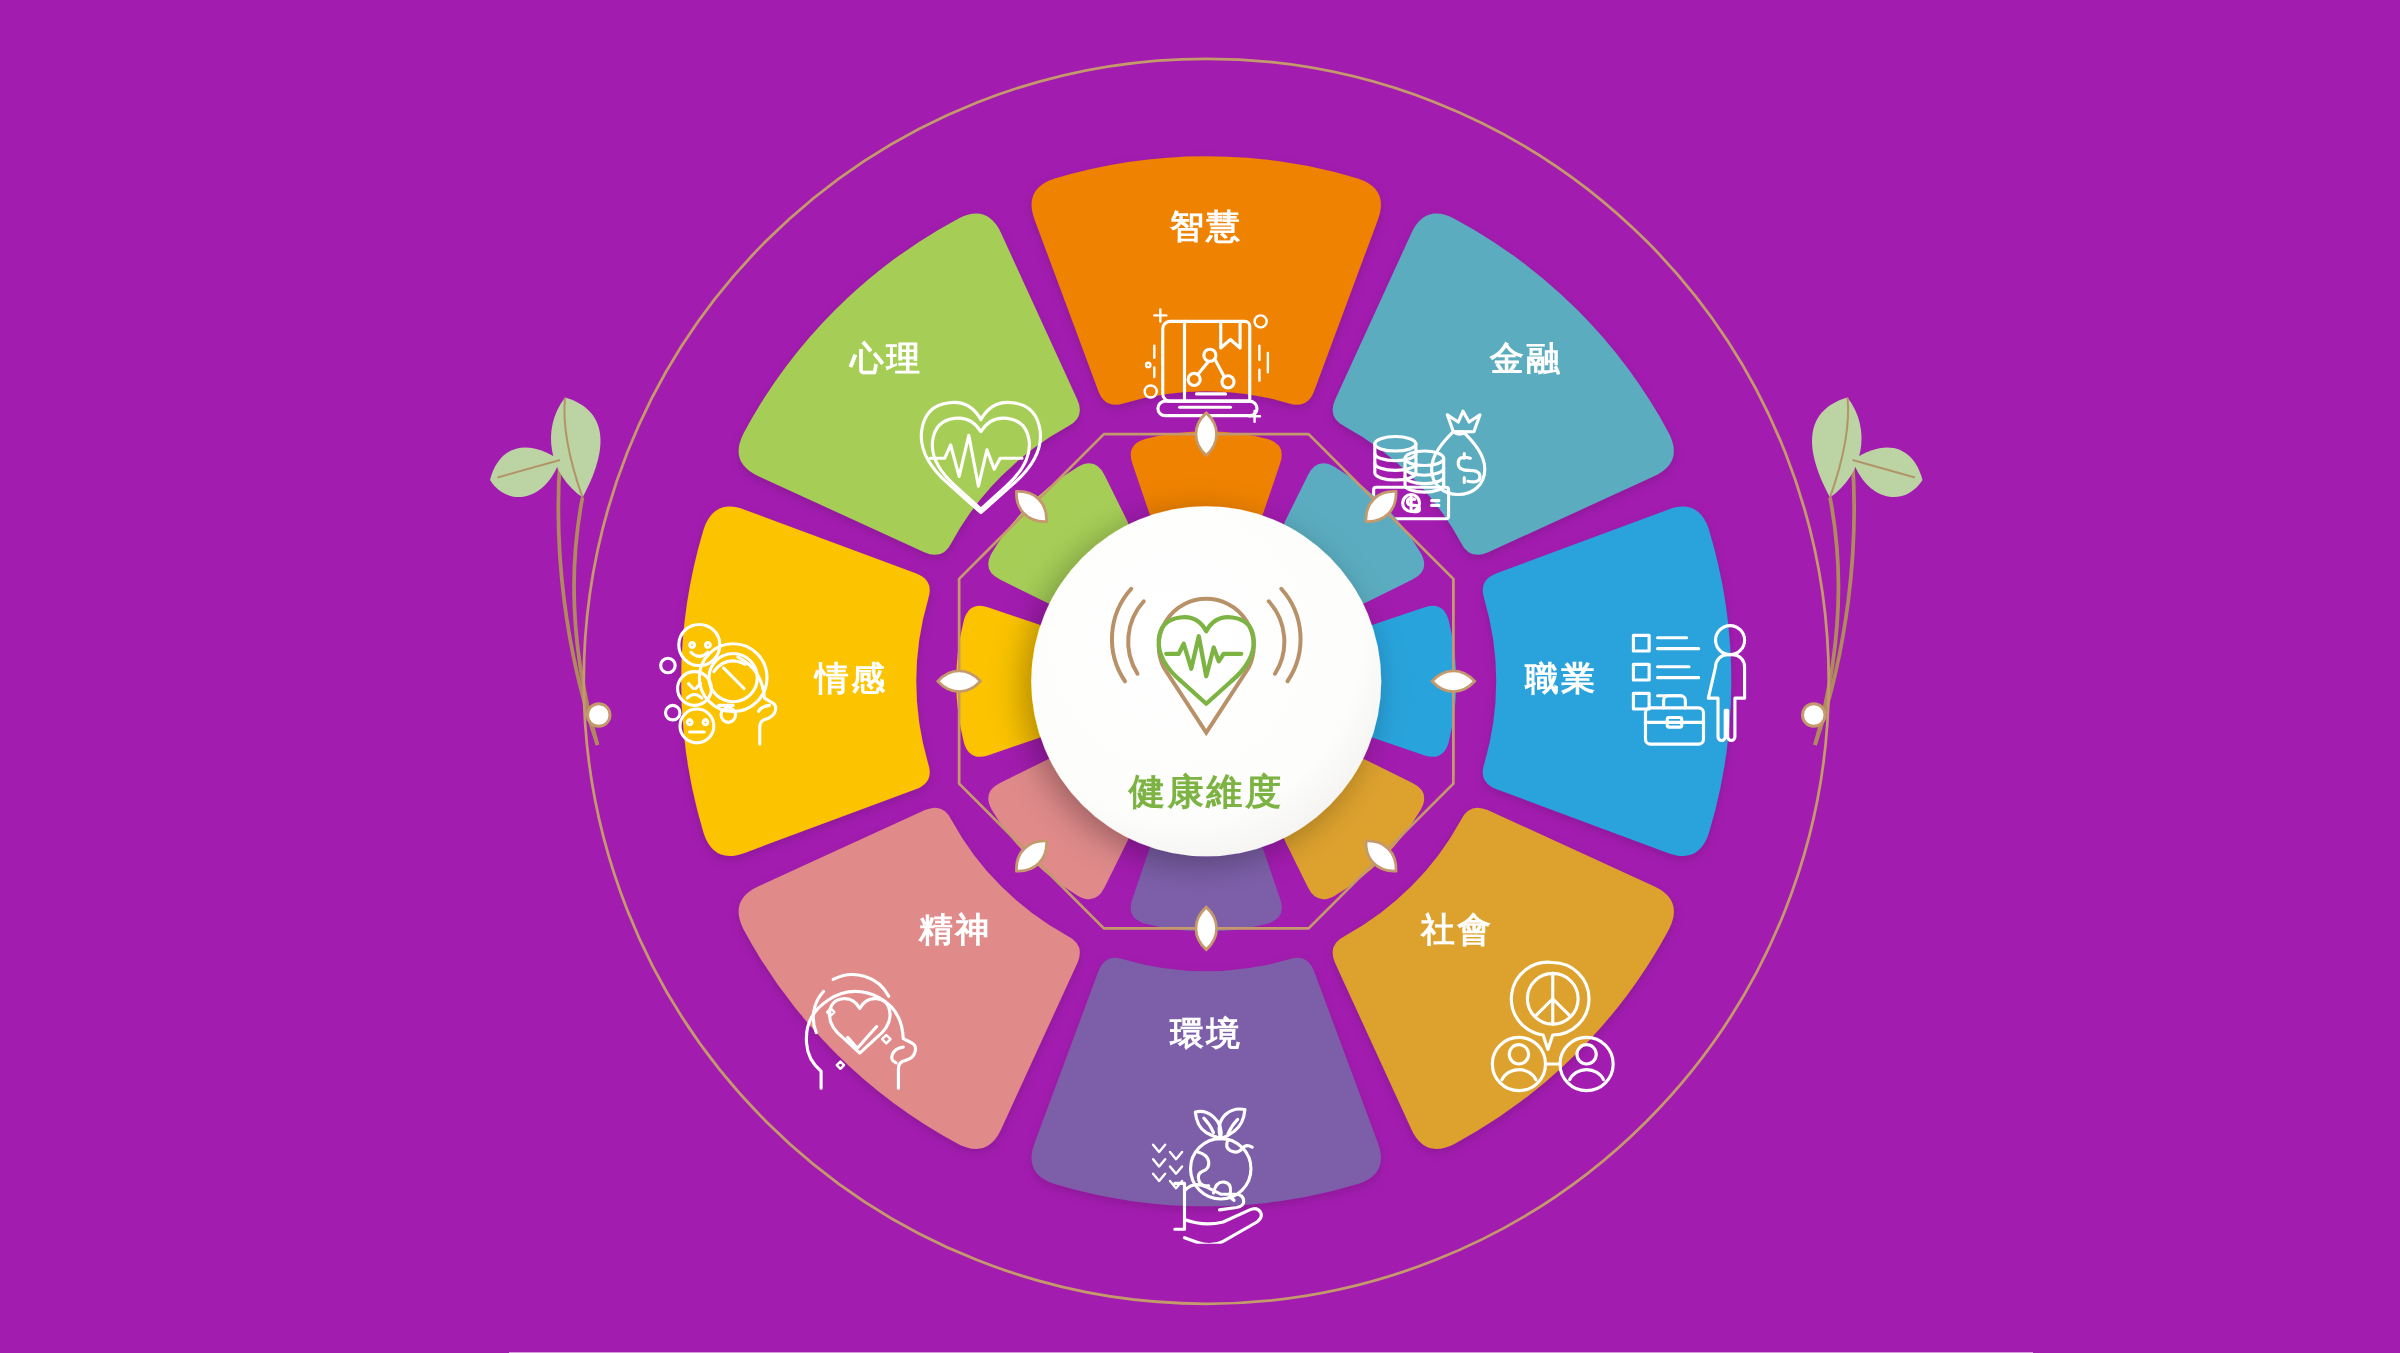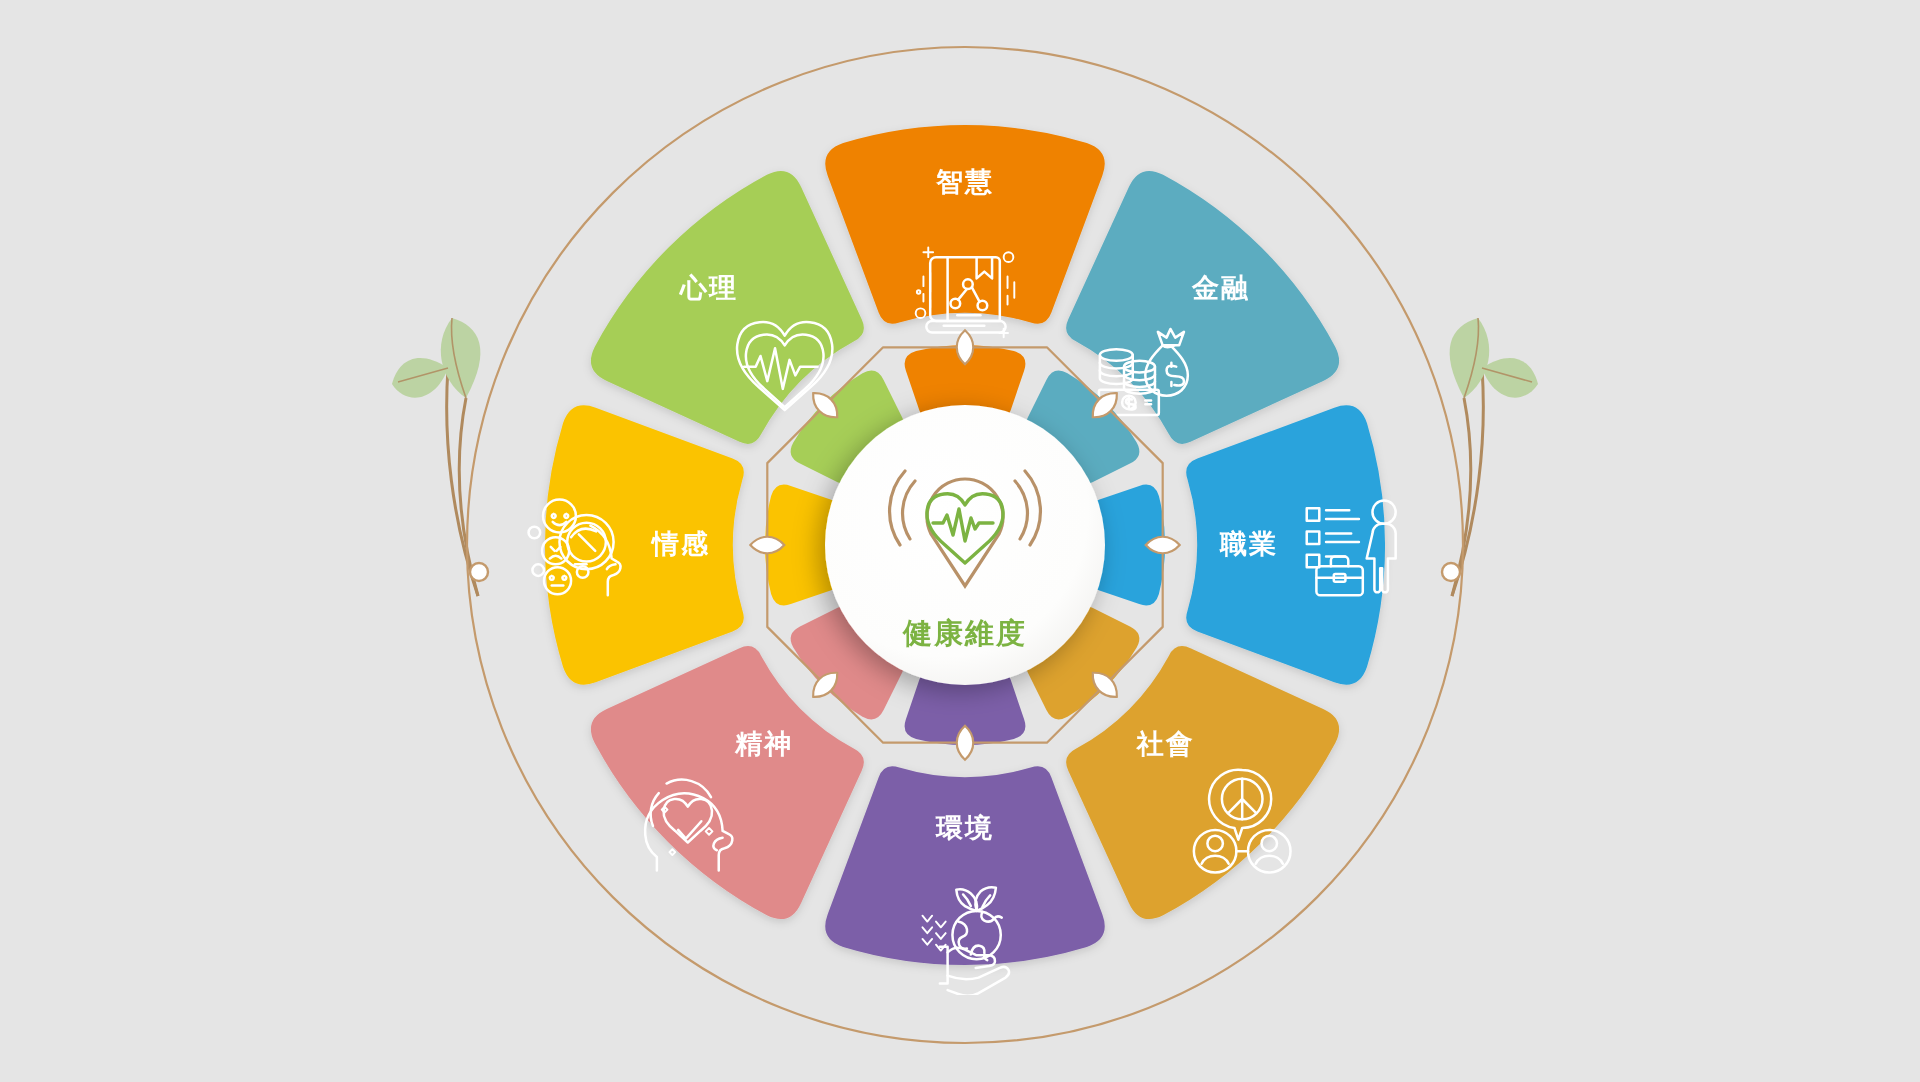--- a/index.html
+++ b/index.html
@@ -1,17 +1,17 @@
 <!DOCTYPE html>
 <html><head>
 <meta charset="utf-8">
 <style>
   html,body{margin:0;padding:0;background:#fff;}
   body{width:1920px;height:1082px;overflow:hidden;font-family:"DejaVu Sans","Liberation Sans",sans-serif;}
-  #stage{position:relative;width:1920px;height:1082px;background:#e5e5e5;}
+  #stage{position:relative;width:1920px;height:1082px;background:#a21caf;}
   svg#wheel{position:absolute;left:0;top:0;width:1920px;height:1082px;display:block;}
   .seg-label{fill:#ffffff;font-family:"DejaVu Sans","Liberation Sans",sans-serif;font-weight:bold;font-size:27px;letter-spacing:2px;text-anchor:middle;dominant-baseline:middle;}
   .center-label{fill:#7CB342;font-family:"DejaVu Sans","Liberation Sans",sans-serif;font-weight:bold;font-size:29px;letter-spacing:2px;text-anchor:middle;dominant-baseline:middle;}
   .ico{fill:none;stroke:#ffffff;stroke-width:2.6;stroke-linecap:round;stroke-linejoin:round;}
   .ico-thin{fill:none;stroke:#ffffff;stroke-width:2;stroke-linecap:round;stroke-linejoin:round;}
 </style>
 </head>
 <body>
 
 <div id="stage">

